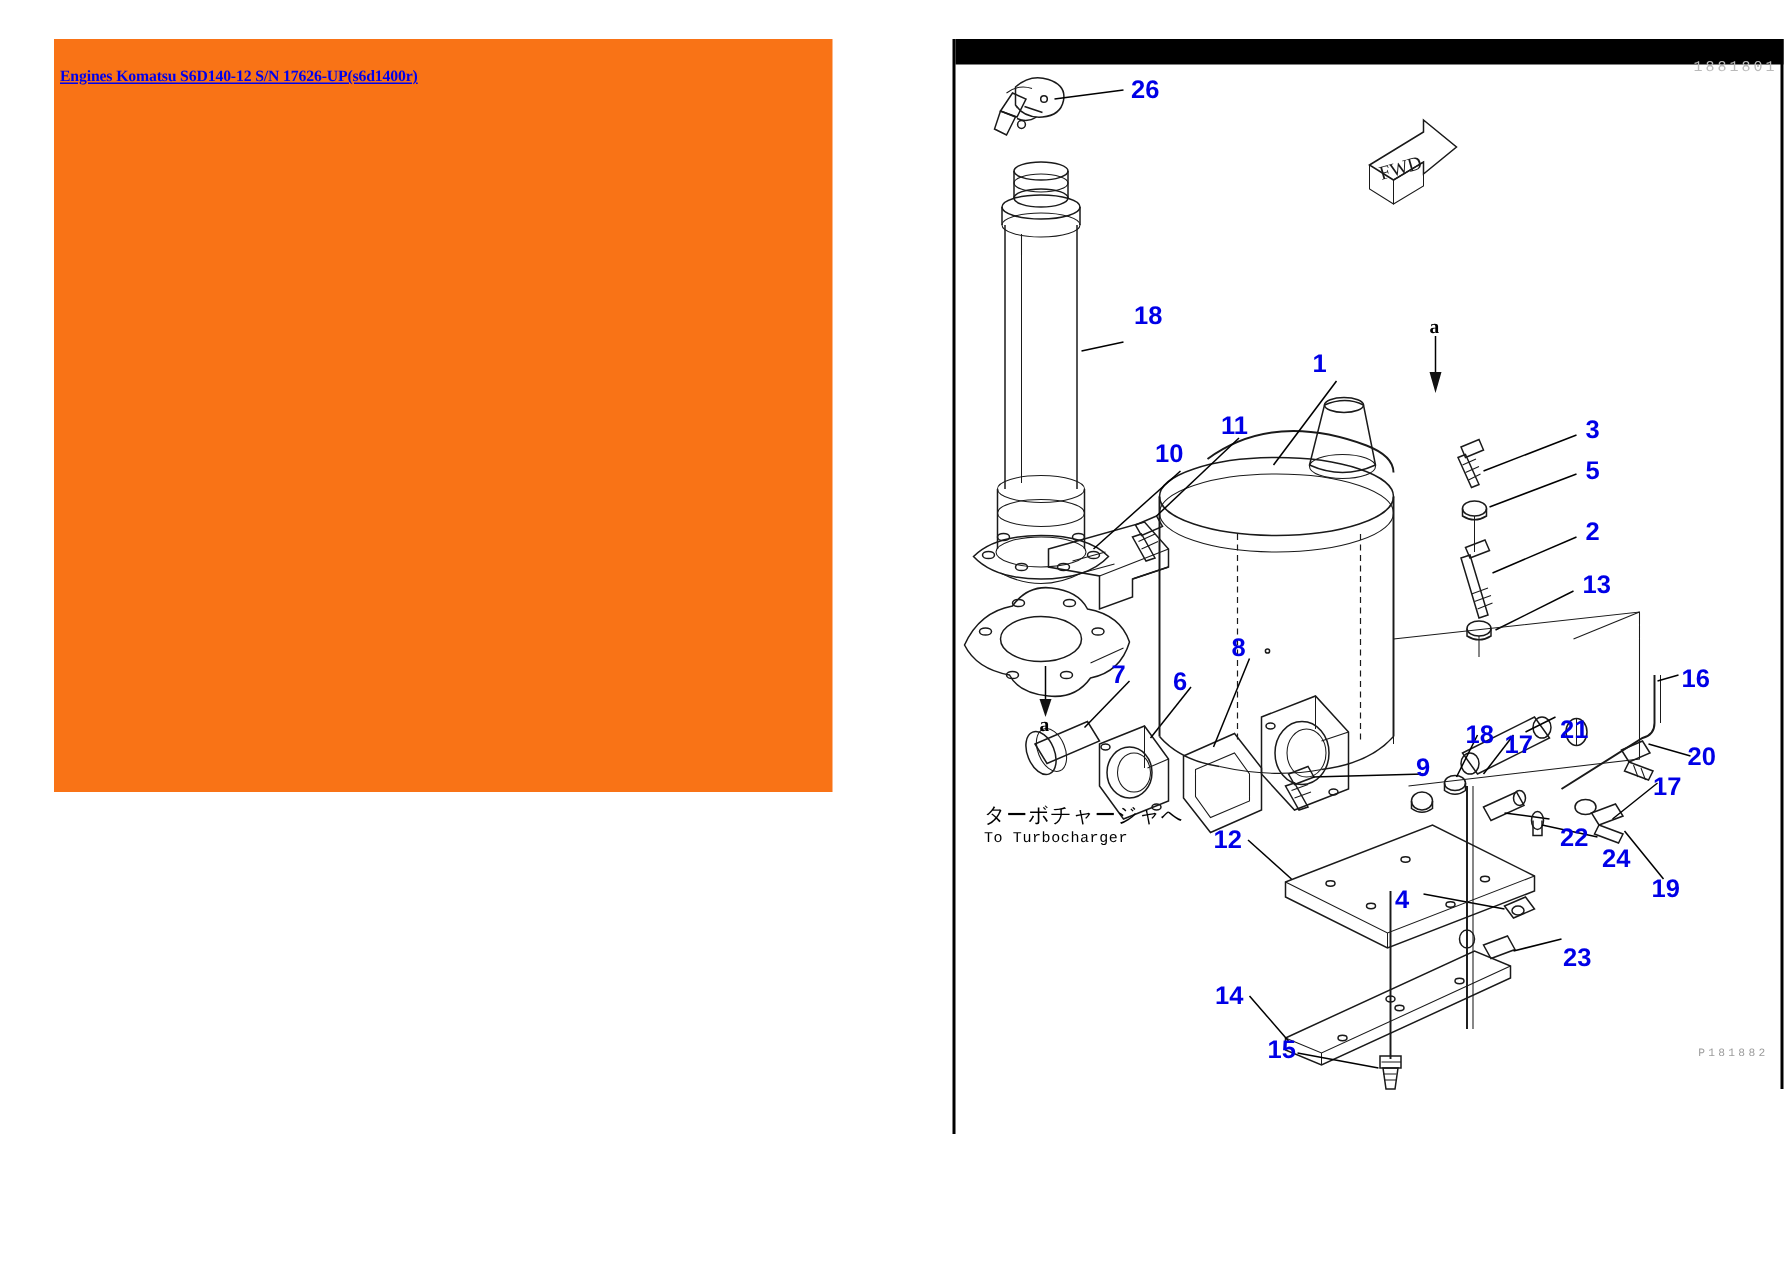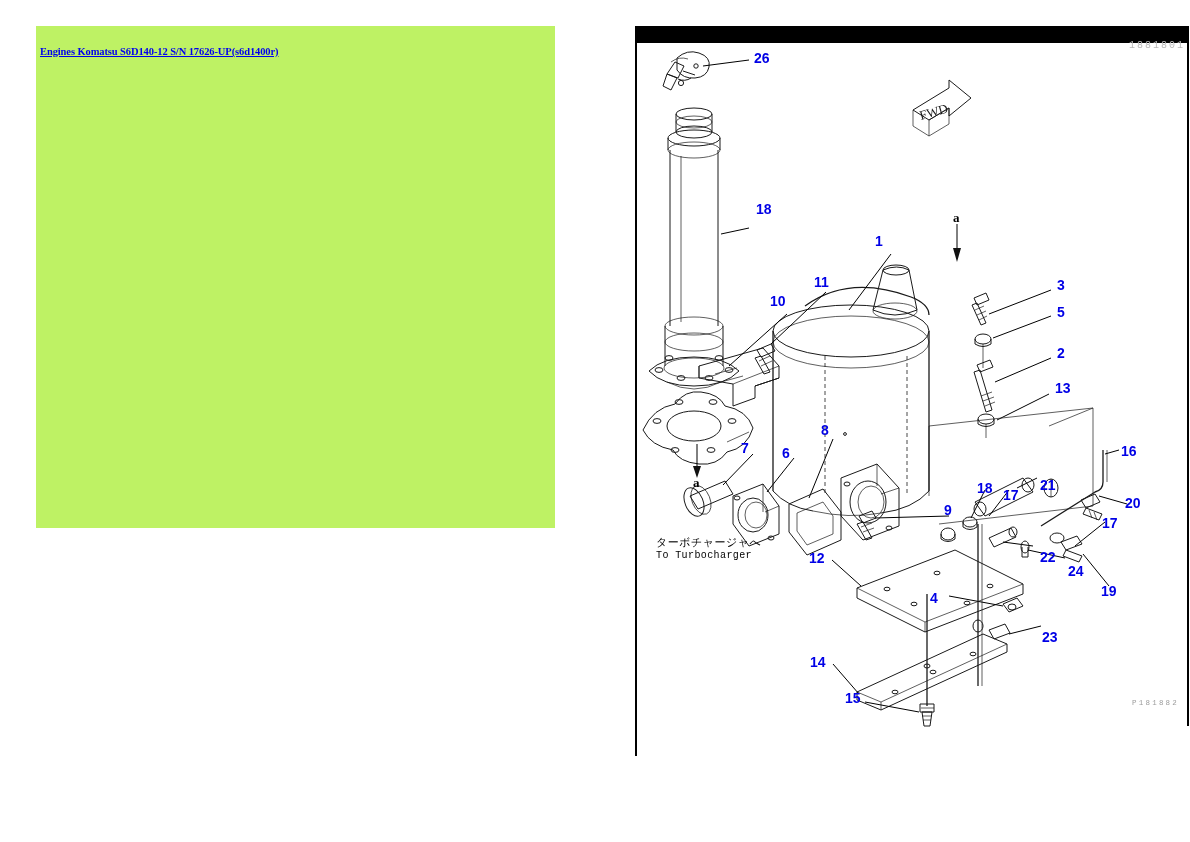--- a/index.html
+++ b/index.html
@@ -20,21 +20,21 @@
     background: #ffffff;
   }
 
   
   #left-panel {
     position: absolute;
     left: 36px;
     top: 26px;
     width: 519px;
     height: 502px;
-    background: #bef264;
+    background: #f97316;
   }
 
   #breadcrumb-link {
     position: absolute;
     left: 4px;
     top: 20px;
     font-family: "Liberation Serif", serif;
     font-size: 10.5px;
     font-weight: bold;
     color: #0000ee;
@@ -94,21 +94,21 @@
     color: #9c9c9c;
     white-space: nowrap;
     padding-left: 44px;
   }
 
   
   .callout {
     position: absolute;
     color: #0000e6;
     font-family: "Liberation Sans", sans-serif;
-    font-size: 14px;
+    font-size: 17px;
     font-weight: bold;
     line-height: 1;
     white-space: nowrap;
     cursor: default;
   }
 
   
   .section-marker {
     position: absolute;
     color: #000000;
@@ -121,21 +121,21 @@
   
   #turbo-note {
     position: absolute;
     left: 19px;
     top: 510px;
     color: #000;
     line-height: 1.25;
   }
   #turbo-note .jp {
     font-family: Liberation Serif, serif;
-    font-size: 11px;
+    font-size: 14px;
     letter-spacing: 0.5px;
     display: block;
   }
   #turbo-note .en {
     font-family: "Liberation Mono", monospace;
     font-size: 10px;
     letter-spacing: 0.4px;
     display: block;
   }
 

